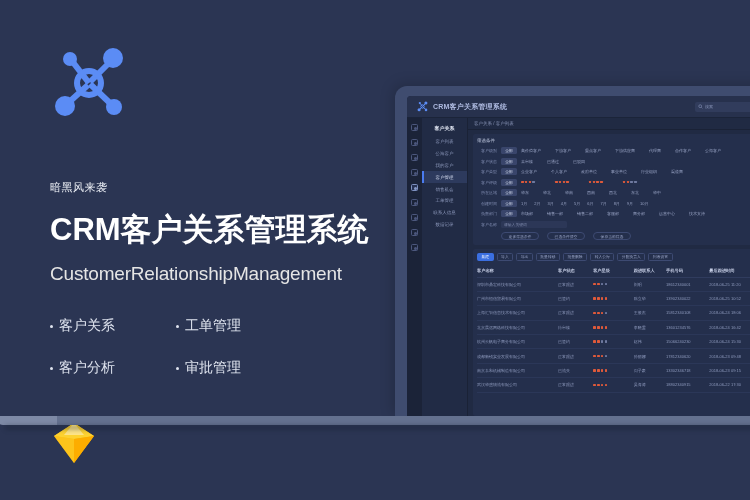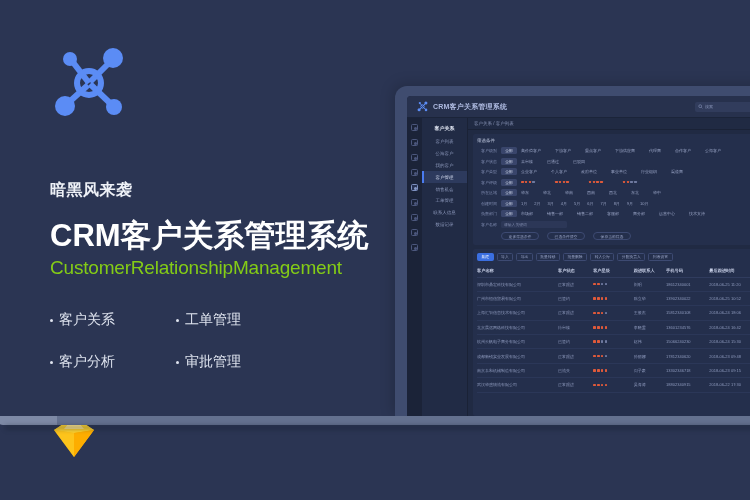--- a/index.html
+++ b/index.html
@@ -11,31 +11,31 @@
     -webkit-font-smoothing:antialiased;
   }
 
   
   .left-panel { position:absolute; left:50px; top:44px; width:350px; }
 
   .brand-logo { width:78px; height:78px; display:block; }
 
   .kicker {
     margin-top:58px;
-    font-size:16px; font-weight:bold; color:#eef1f7;
+    font-size:11px; font-weight:normal; color:#eef1f7;
     letter-spacing:.5px;
   }
   .main-title {
     margin-top:14px;
     font-size:31px; font-weight:bold; color:#ffffff;
     letter-spacing:0px; white-space:nowrap;
   }
   .sub-title {
-    margin-top:0;
-    font-size:19px; color:#84cc16; font-weight:normal;
+    margin-top:12px;
+    font-size:19px; color:#e5e5e5; font-weight:normal;
     letter-spacing:-.2px;
   }
 
   .feature-grid {
     margin-top:32px;
     display:grid; grid-template-columns:126px 126px;
     row-gap:24px;
   }
   .feature-item {
     font-size:14px; color:#dfe4ef;

